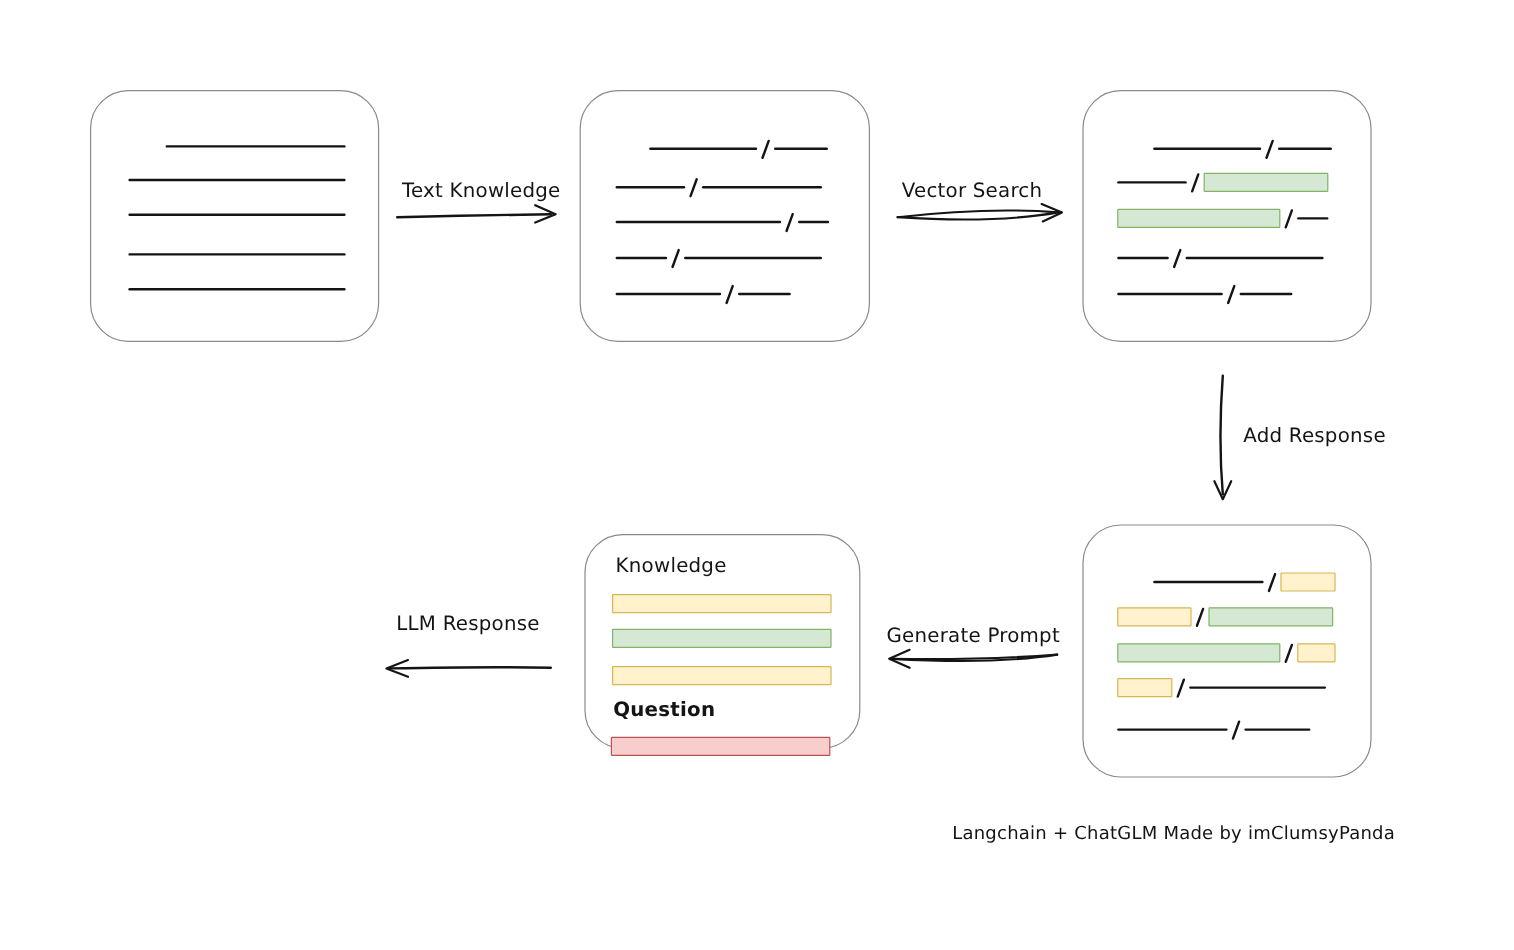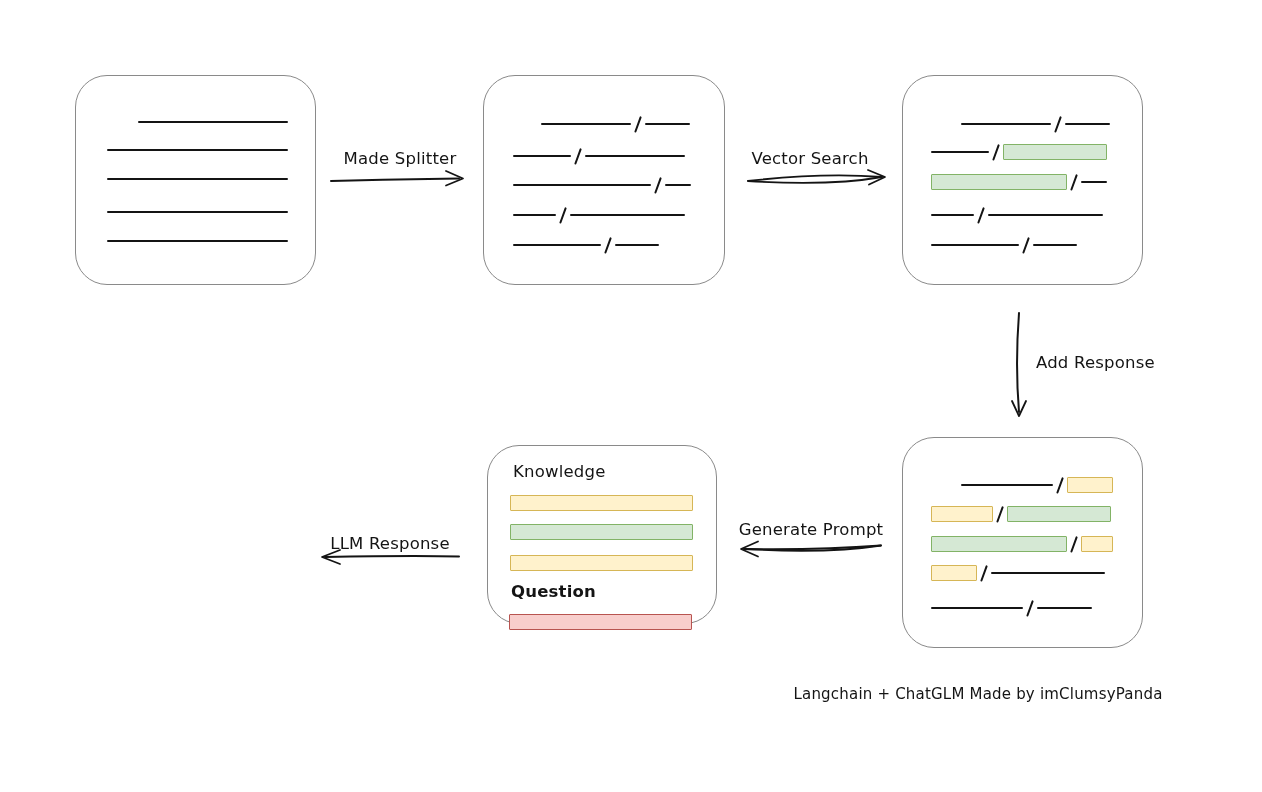--- a/index.html
+++ b/index.html
@@ -232,21 +232,21 @@
       <path d="M881,545.5 C836,552.5 788,551.5 744,549" stroke-width="1.8"></path>
       <path d="M881,545.5 C842,548.5 800,549.8 744,549" stroke-width="1.8"></path>
       <path d="M758,541.5 L741,549 L758,556.5" stroke-width="1.8"></path>
     </g>
     <g>
       <path d="M459,556.5 C423,555.5 376,556 325,557" stroke-width="2"></path>
       <path d="M340,550 L322,557 L340,564" stroke-width="1.8"></path>
     </g>
   </svg>
 
-  <span class="arrow-label centered" style="left:335px; top:149px; width:130px;">Made Splitter</span>
+  <span class="arrow-label centered" style="left:335px; top:149px; width:130px;">Text Knowledge</span>
   <span class="arrow-label centered" style="left:745px; top:149px; width:130px;">Vector Search</span>
   <span class="arrow-label" style="left:1036px; top:353px;">Add Response</span>
   <span class="arrow-label centered" style="left:738px; top:520px; width:146px;">Generate Prompt</span>
-  <span class="arrow-label centered" style="left:325px; top:534px; width:130px;">LLM Response</span>
+  <span class="arrow-label centered" style="left:325px; top:510px; width:130px;">LLM Response</span>
 
   <div class="caption" style="left:778px; top:685px; width:400px;">Langchain + ChatGLM Made by imClumsyPanda</div>
 
 </div>
 
 </body></html>

